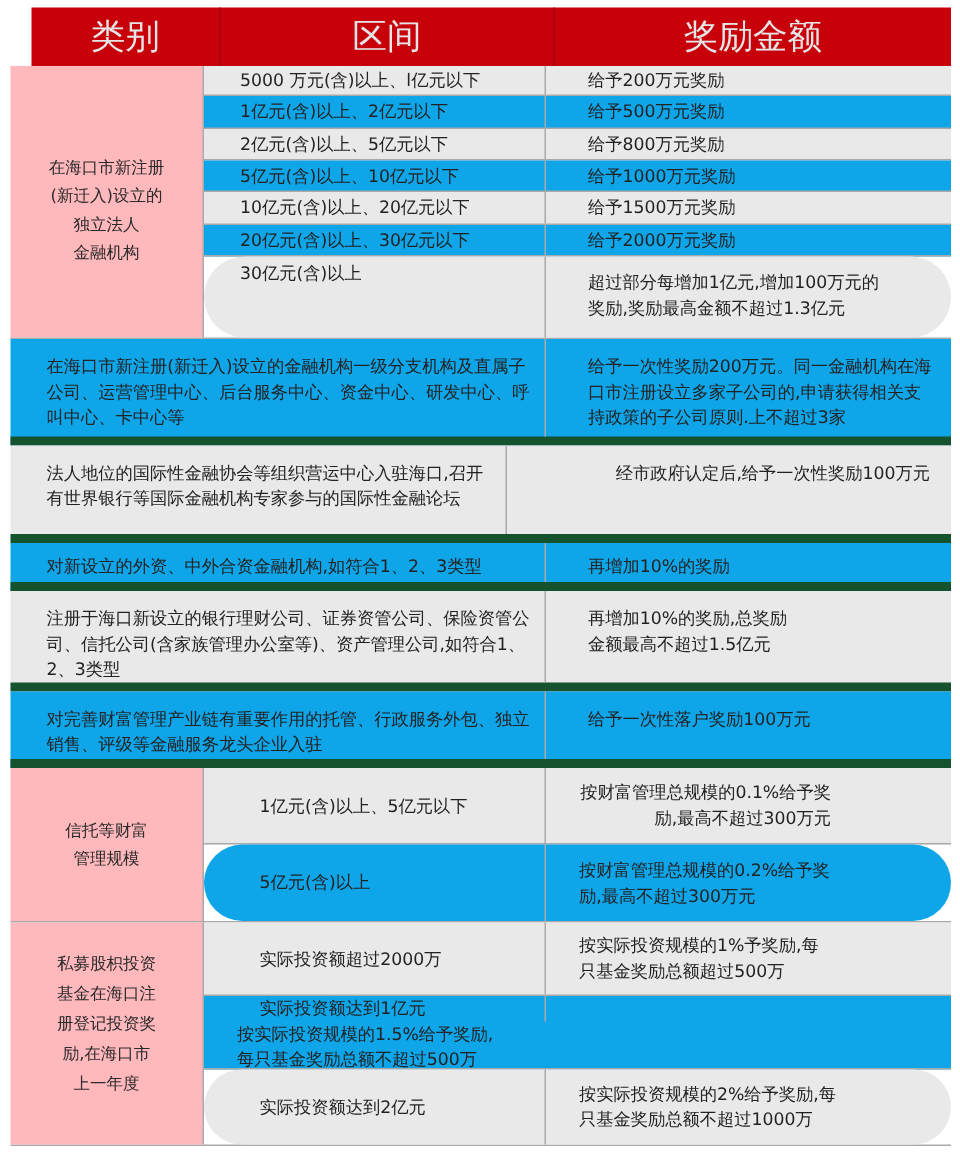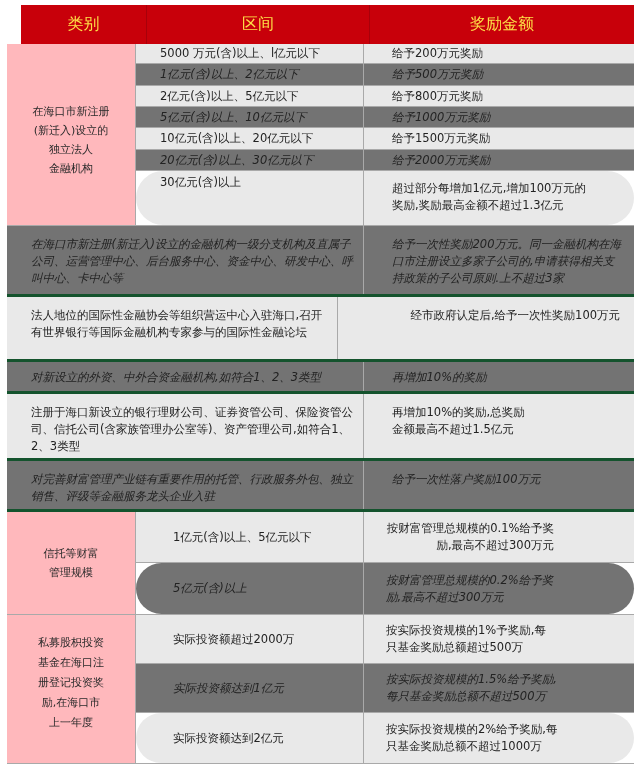--- a/index.html
+++ b/index.html
@@ -1,31 +1,31 @@
 <!DOCTYPE html>
 <html><head>
 <meta charset="utf-8">
 <style>
   html, body { margin: 0; padding: 0; background: #ffffff; }
   body { width: 640px; height: 772px; position: relative; overflow: hidden;
          font-family: "DejaVu Sans", "Liberation Sans", sans-serif; color: #222; }
   .tbl { position: absolute; left: 7px; top: 5px; width: 627px; }
-  .row { display: flex; border-bottom: 3px solid #14532d; box-sizing: border-box; }
-  .hdr { height: 39px; background: #c8000a; color: #fde047; font-size: 16px; border-bottom: none; margin-left: 14px; }
+  .row { display: flex; border-bottom: 6px solid #14532d; box-sizing: border-box; }
+  .hdr { height: 39px; background: #c8000a; color: #e5e5e5; font-size: 23px; border-bottom: none; margin-left: 14px; }
   .hdr > div { display: flex; align-items: center; justify-content: center; box-sizing: border-box; }
   .hdr .c1 { border-right: 1px solid #a8000a; }
   .hdr .c2 { border-right: 1px solid #a8000a; }
   .c1 { width: 129px; }
   .c2 { width: 228px; }
   .c3 { width: 270px; }
   .c12 { width: 357px; }
   .cell { box-sizing: border-box; font-size: 11.5px; line-height: 17px; border-right: 1px solid #a9a9a9; }
   .cell.last { border-right: none; }
   .light { background: #e9e9e9; }
-  .dark { background: #737373; font-style: italic; }
+  .dark { background: #0ea5e9; }
   .group { display: flex; border-bottom: 1px solid #a9a9a9; }
   .group .cat { width: 129px; background: #ffb8bc; border-right: 1px solid #a9a9a9; box-sizing: border-box;
                 display: flex; justify-content: center; text-align: center; font-size: 11px; line-height: 19px; color: #2a2a2a; }
   .group .subrows { width: 498px; }
   .sub { display: flex; border-bottom: 1px solid #a9a9a9; box-sizing: border-box; }
   .sub:last-child { border-bottom: none; border-radius: 27px; }
   .sub .c2 { width: 228px; }
   .sub .c3 { width: 270px; }
   .pad2 { padding-left: 24px; }
   .pad3 { padding-left: 28px; }
@@ -134,21 +134,21 @@
         <div>册登记投资奖</div>
         <div>励,在海口市</div>
         <div>上一年度</div>
       </div>
     </div>
     <div class="subrows">
       <div class="sub light" style="height:49px;">
         <div class="cell c2 mid" style="padding-left:37px;">实际投资额超过2000万</div>
         <div class="cell c3 last mid" style="padding:0 80px 0 22px;">按实际投资规模的1%予奖励,每只基金奖励总额超过500万</div>
       </div>
-      <div class="sub dark" style="height:49px;">
+      <div class="sub dark" style="height:49px;flex-direction:column;">
         <div class="cell c2 mid" style="padding-left:37px;">实际投资额达到1亿元</div>
         <div class="cell c3 last mid" style="padding:0 70px 0 22px;">按实际投资规模的1.5%给予奖励,每只基金奖励总额不超过500万</div>
       </div>
       <div class="sub light" style="height:50px;">
         <div class="cell c2 mid" style="padding-left:37px;">实际投资额达到2亿元</div>
         <div class="cell c3 last mid" style="padding:0 70px 0 22px;">按实际投资规模的2%给予奖励,每只基金奖励总额不超过1000万</div>
       </div>
     </div>
   </div>
 

